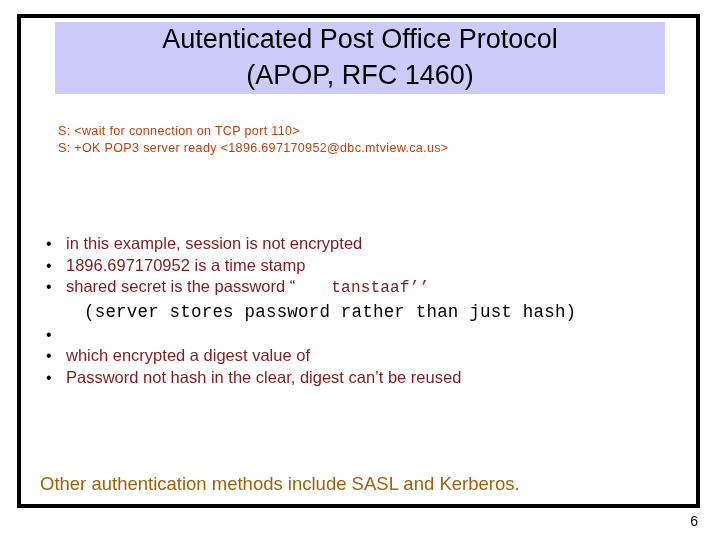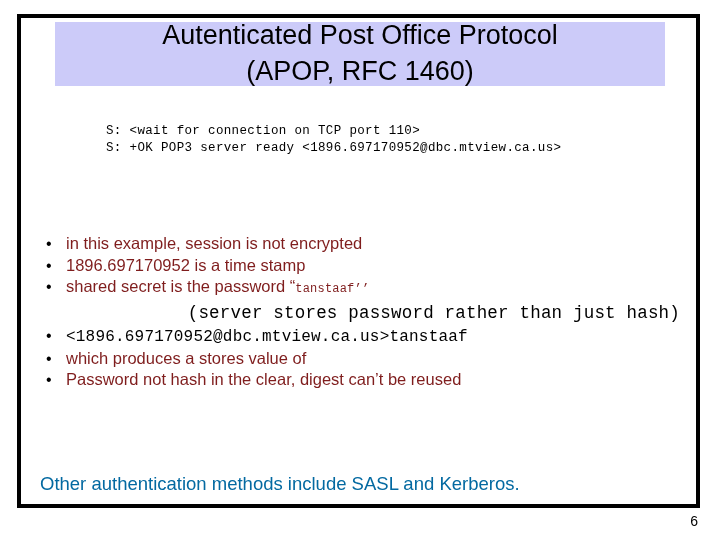--- a/index.html
+++ b/index.html
@@ -27,21 +27,21 @@
     box-sizing: border-box;
     background: #ffffff;
   }
 
   
   #title-banner {
     position: absolute;
     left: 55px;
     top: 22px;
     width: 610px;
-    height: 64px;
+    height: 72px;
     background: #cccbf9;
     display: flex;
     align-items: center;
     justify-content: center;
     text-align: center;
   }
   #title-text {
     font-family: "Liberation Sans", sans-serif;
     font-size: 27px;
     line-height: 1.32;
@@ -51,27 +51,26 @@
   }
 
   
   #transcript {
     position: absolute;
     left: 58px;
     top: 123px;
     width: 610px;
   }
   .transcript-line {
-    font-family: Liberation Mono, monospace;
+    font-family: Liberation Sans, sans-serif;
     font-size: 12.5px;
     line-height: 17.4px;
     white-space: pre;
-    color: #000000;
+    color: #c2410c;
     letter-spacing: 0.35px;
-    margin-left: 48px;
   }
 
   
   #bullet-list {
     position: absolute;
     left: 40px;
     top: 233px;
     width: 640px;
   }
   .bullet-row {
@@ -109,41 +108,41 @@
   .line-mono-big {
     font-family: "Liberation Mono", monospace;
     font-size: 17.5px;
     line-height: 24px;
     color: #000000;
     white-space: pre;
     letter-spacing: 0.2px;
   }
   .inline-mono {
     font-family: "Liberation Mono", monospace;
-    font-size: 12px;
+    font-size: 16px;
     letter-spacing: 0.2px;
+    margin-left: 36px;
   }
   .cont-indent {
     padding-left: 0px;
   }
   .paren-indent {
     padding-left: 18px;
-    text-align: right;
   }
 
   
   #closing-statement {
     position: absolute;
     left: 40px;
     top: 472px;
     width: 640px;
     font-family: "Liberation Sans", sans-serif;
     font-size: 18.5px;
     line-height: 24px;
-    color: #0369a1;
+    color: #a16207;
   }
 
   
   #page-number {
     position: absolute;
     right: 22px;
     top: 513px;
     font-family: "Liberation Sans", sans-serif;
     font-size: 14px;
     color: #000000;
@@ -181,27 +180,26 @@
     <div class="bullet-row">
       <div class="bullet-mark">•</div>
       <div class="bullet-body">
         <div class="line-sans"><span>shared secret is the password “</span><span class="inline-mono">tanstaaf’’</span></div>
         <div class="line-mono-big paren-indent">(server stores password rather than just hash)</div>
       </div>
     </div>
     <div class="bullet-row">
       <div class="bullet-mark">•</div>
       <div class="bullet-body">
-        <div class="line-mono cont-indent">&lt;1896.697170952@dbc.mtview.ca.us&gt;tanstaaf</div>
-      </div>
-    </div>
-    <div class="bullet-row">
-      <div class="bullet-mark">•</div>
-      <div class="bullet-body">
-        <div class="line-sans"><span>which produces a stores value of</span></div>
+      </div>
+    </div>
+    <div class="bullet-row">
+      <div class="bullet-mark">•</div>
+      <div class="bullet-body">
+        <div class="line-sans"><span>which encrypted a digest value of</span></div>
       </div>
     </div>
     <div class="bullet-row">
       <div class="bullet-mark">•</div>
       <div class="bullet-body">
         <div class="line-sans"><span>Password not hash in the clear, digest can’t be reused</span></div>
       </div>
     </div>
   </div>
 

